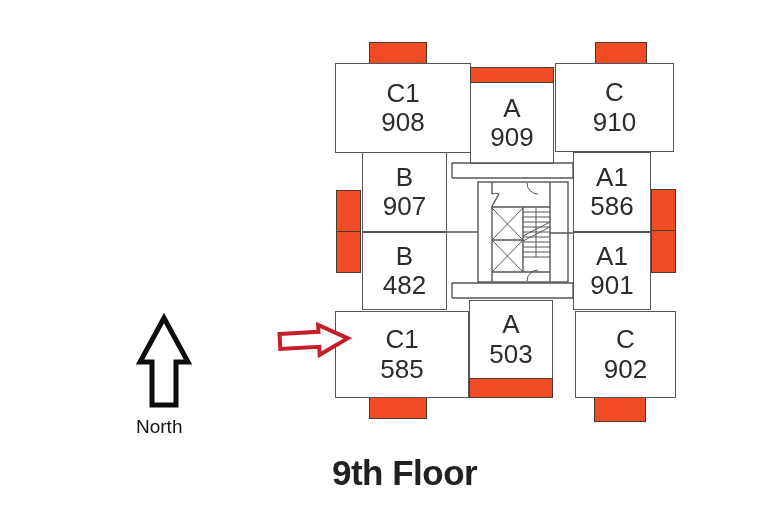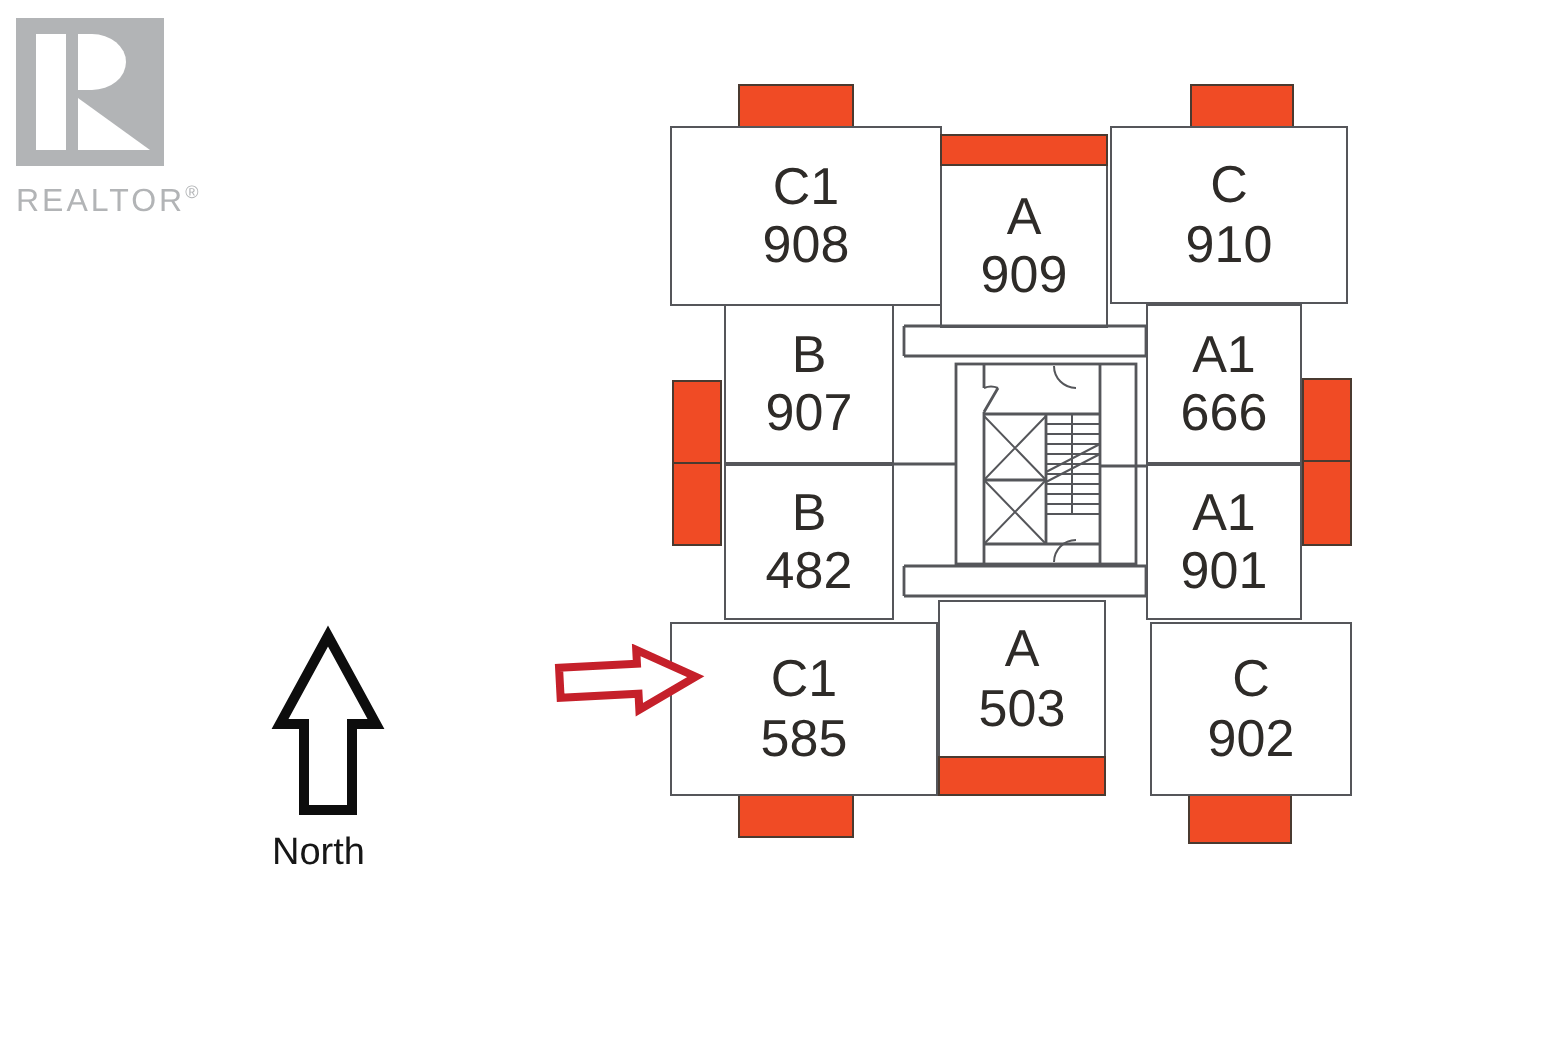--- a/index.html
+++ b/index.html
@@ -58,29 +58,20 @@
 
   
   .floor-title{position:absolute;left:332px;top:453px;font-size:35px;font-weight:bold;
                letter-spacing:-0.5px;color:var(--title-text);white-space:nowrap;z-index:2;}
 </style>
 </head>
 <body>
 
 <div class="page">
 
-  <div class="logo">
-    <svg width="74" height="74" viewBox="0 0 74 74">
-      <rect x="0" y="0" width="74" height="74" fill="#b2b4b6"></rect>
-      <rect x="10" y="8" width="15" height="58" fill="#ffffff"></rect>
-      <path d="M 31,8 h 7 a 17,14 0 1 1 0,28 h -7 z" fill="#ffffff"></path>
-      <path d="M 31,40 L 67,66 L 31,66 Z" fill="#ffffff"></path>
-    </svg>
-    <div class="logo-text"><span>REALTOR</span><span class="reg">®</span></div>
-  </div>
 
   <div class="bk bk-908"></div>
   <div class="bk bk-910"></div>
   <div class="bk bk-left-a"></div>
   <div class="bk bk-left-b"></div>
   <div class="bk bk-right-a"></div>
   <div class="bk bk-right-b"></div>
   <div class="bk bk-905"></div>
   <div class="bk bk-902"></div>
 
@@ -105,21 +96,21 @@
   </div>
   <div class="room r907">
     <div class="lbl">
         <span>B</span>
         <span>907</span>
       </div>
   </div>
   <div class="room r911">
     <div class="lbl">
         <span>A1</span>
-        <span>666</span>
+        <span>586</span>
       </div>
   </div>
   <div class="room r906">
     <div class="lbl">
         <span>B</span>
         <span>482</span>
       </div>
   </div>
   <div class="room r901">
     <div class="lbl">
@@ -176,14 +167,15 @@
     <polygon points="4,10 43,10 43,3 72,18 43,33 43,25 4,25"></polygon>
   </svg>
 
   <div class="compass">
     <svg width="70" height="100">
       <polygon points="34,8 58,52 46,52 46,95 22,95 22,52 10,52"></polygon>
     </svg>
   </div>
   <div class="north-label">North</div>
 
+  <div class="floor-title">9th Floor</div>
 
 </div>
 
 </body></html>

